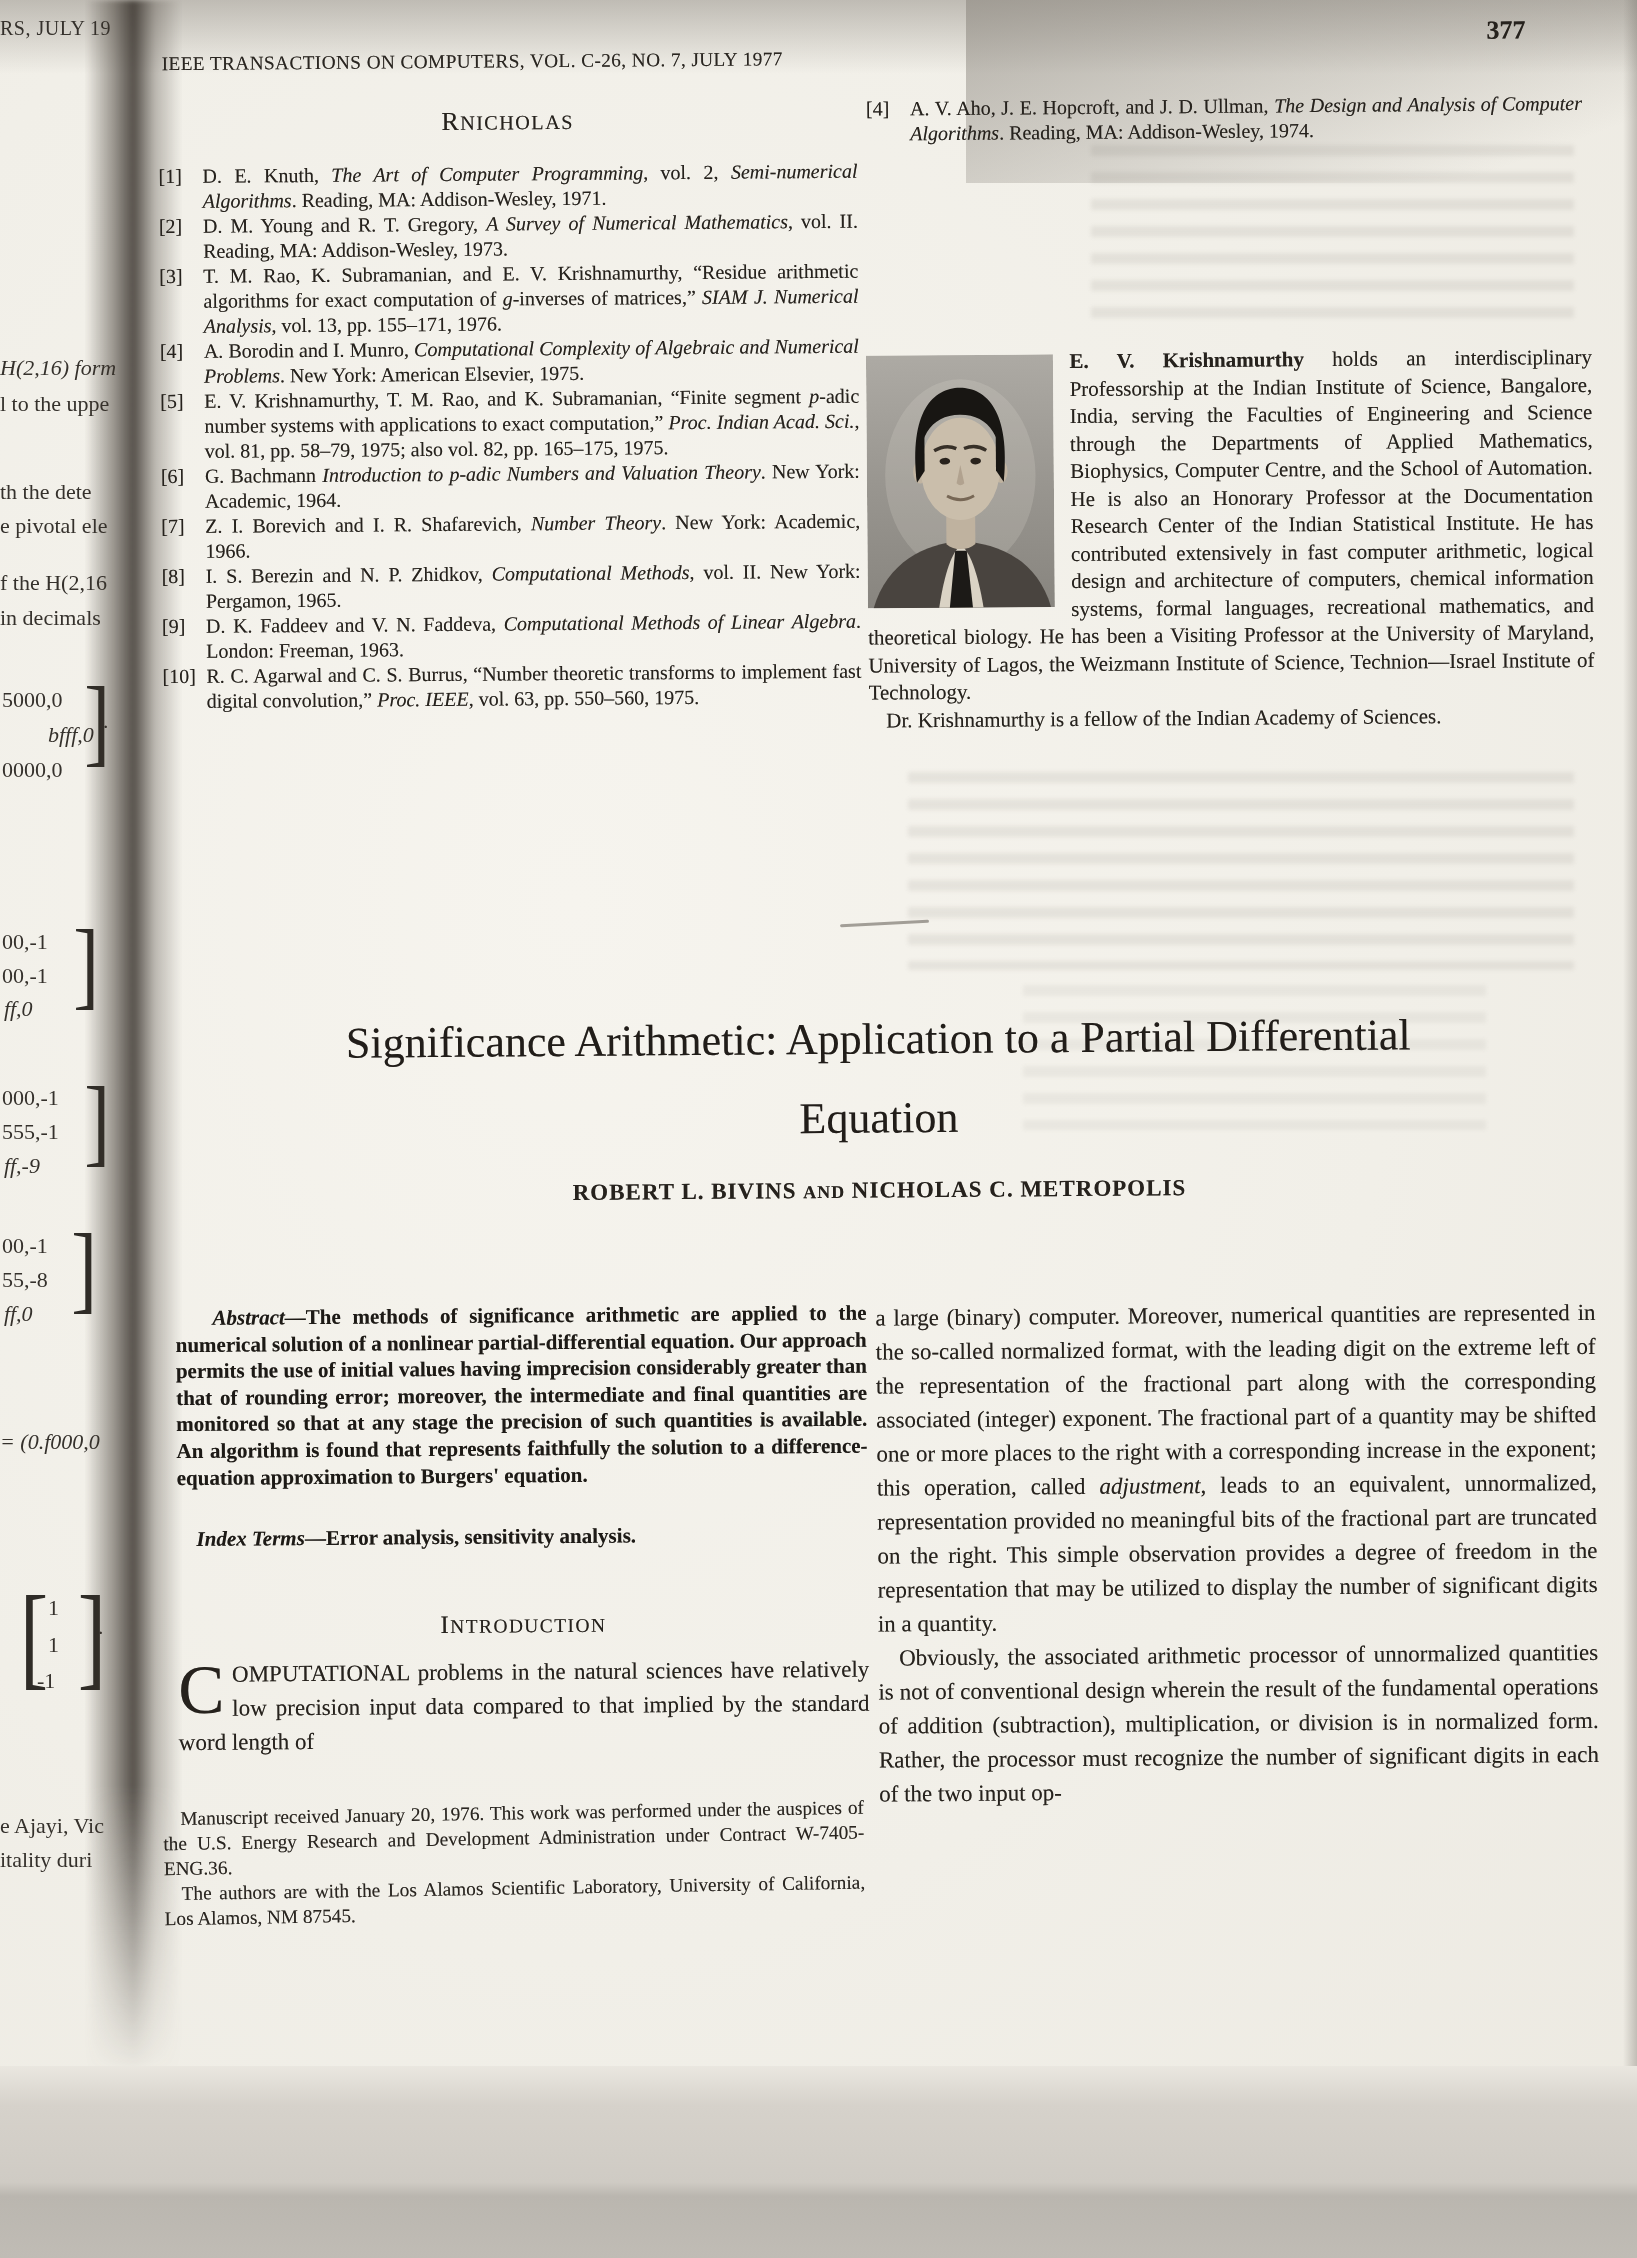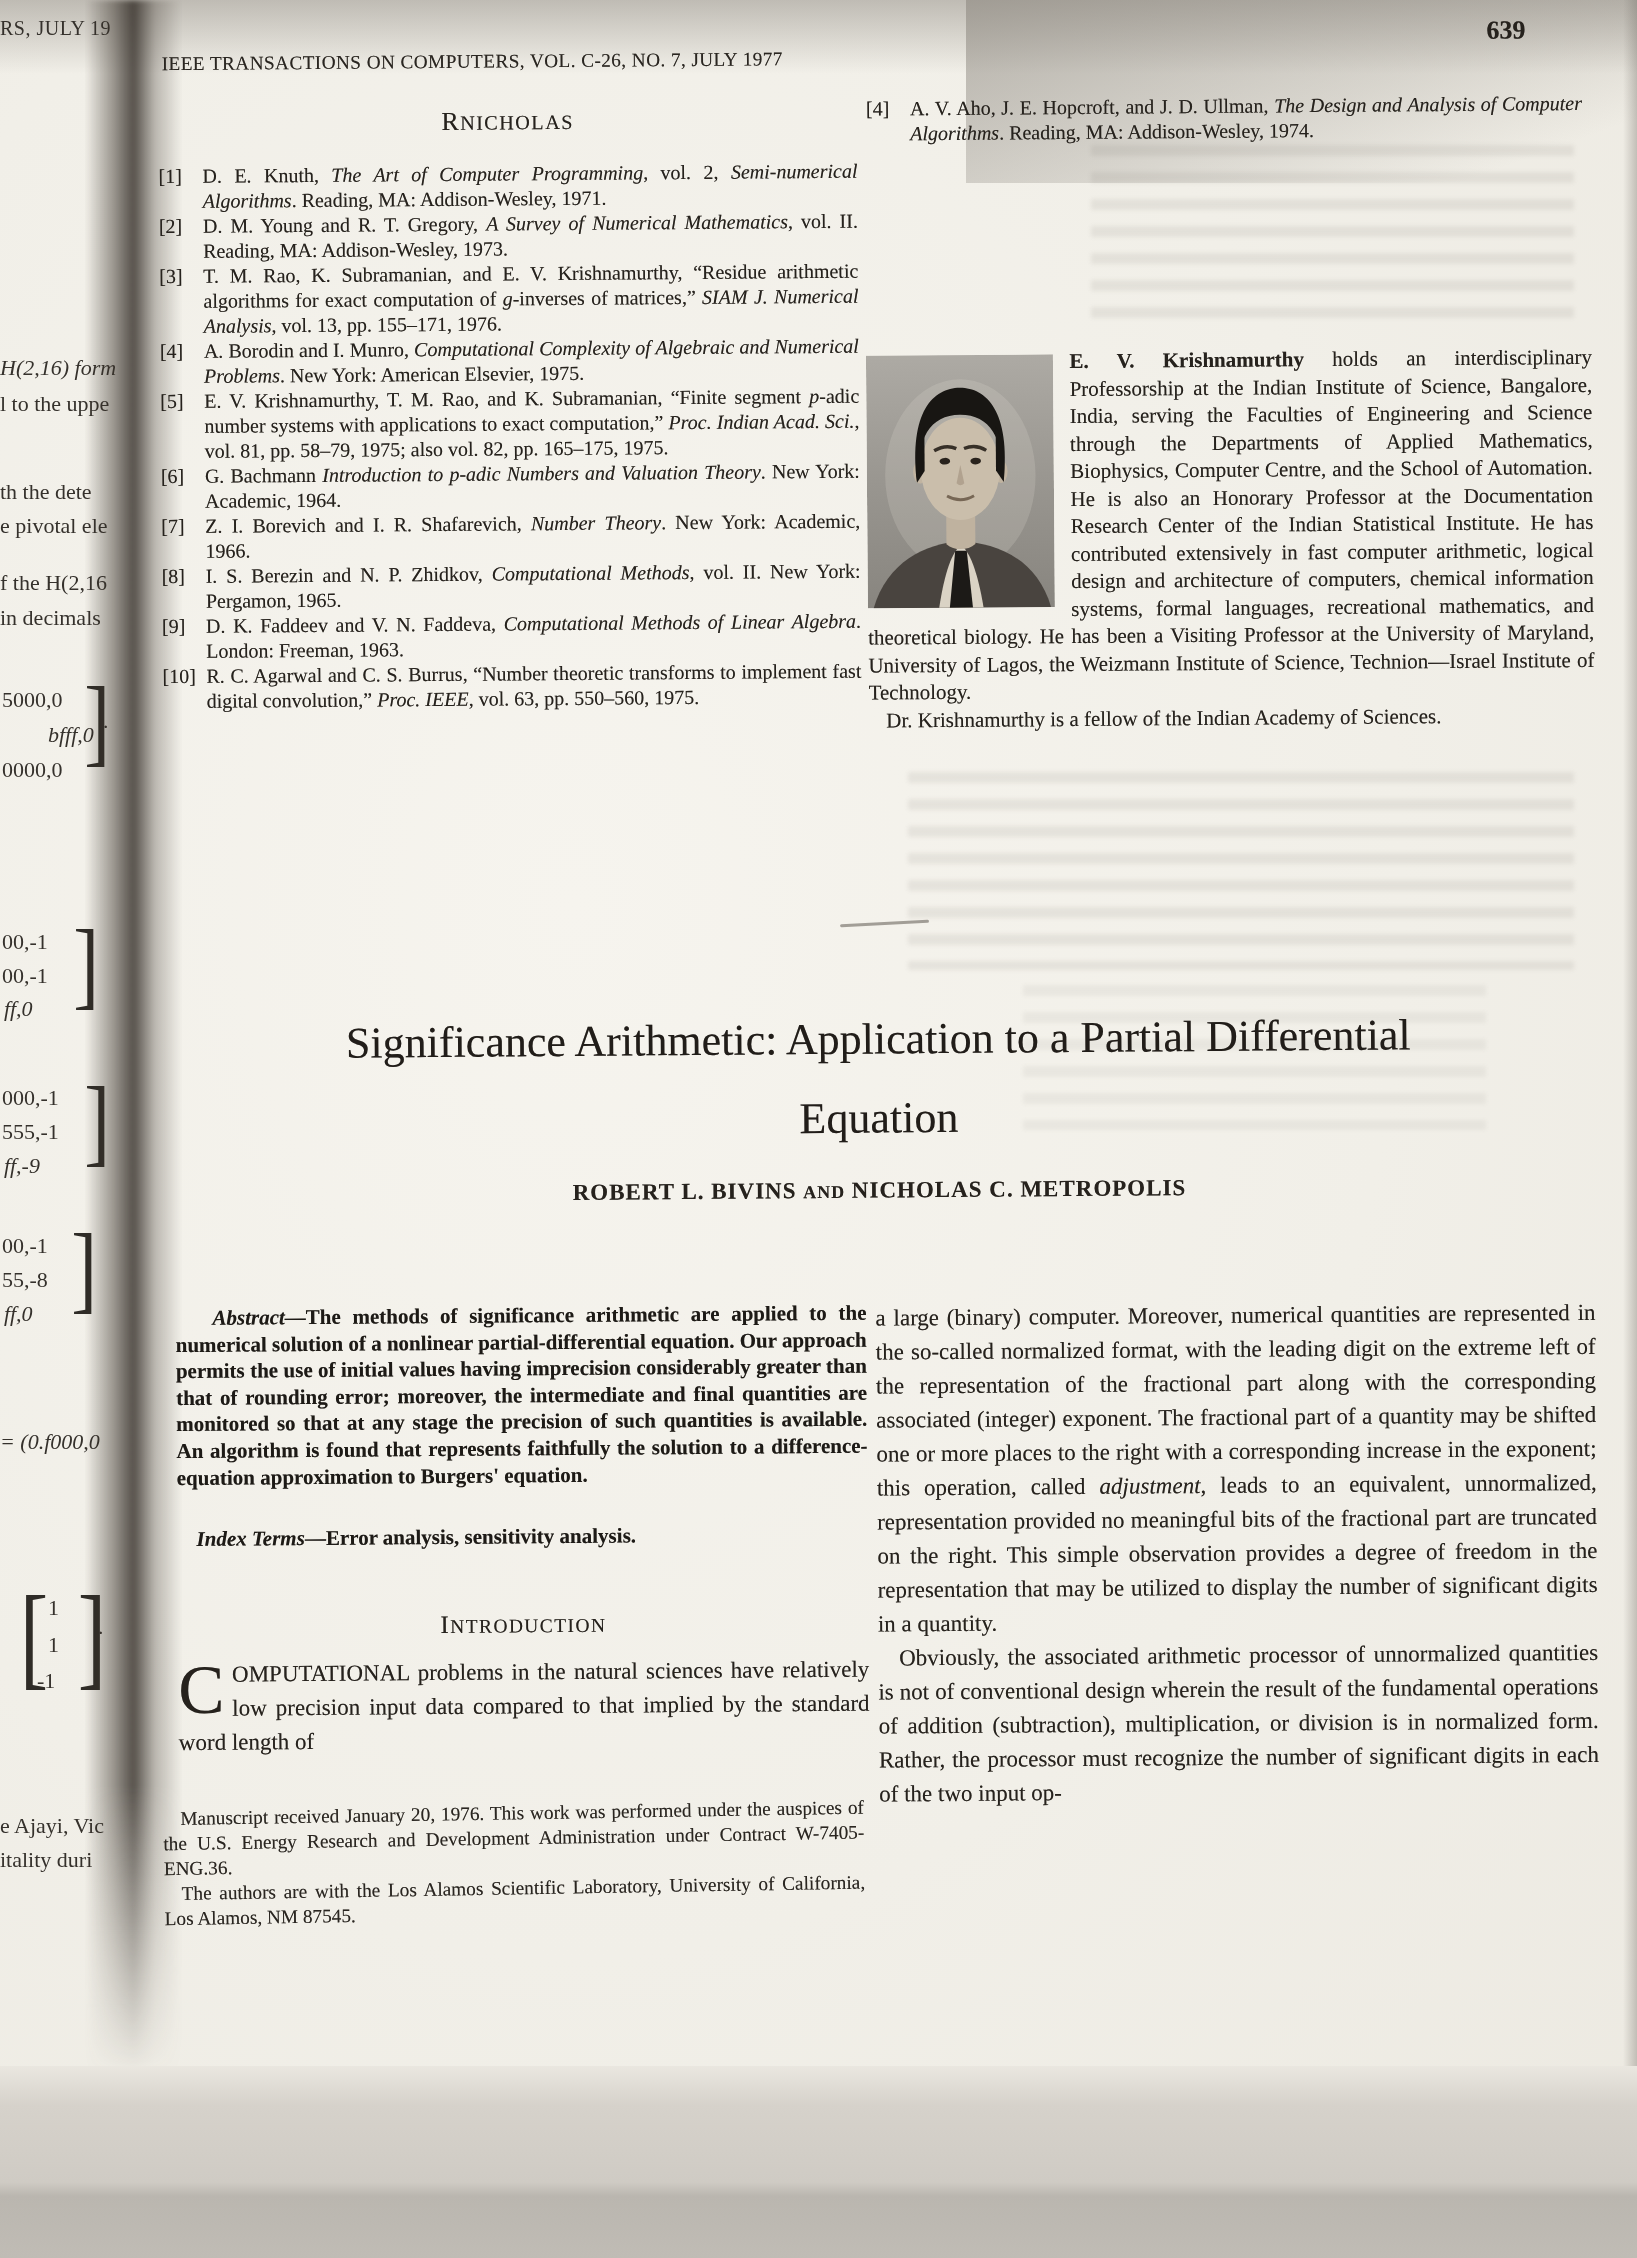--- a/index.html
+++ b/index.html
@@ -116,21 +116,21 @@
   <div class="curl-band"></div>
 
   <div class="ghost" style="left:1091px;top:145px;width:483px;height:174px;"></div>
   <div class="ghost" style="left:908px;top:772px;width:666px;height:198px;"></div>
   <div class="ghost" style="left:1023px;top:985px;width:463px;height:145px;opacity:0.07;"></div>
   <div class="artifact-dash"></div>
 
   <div class="content">
 
     <div class="jheader">IEEE TRANSACTIONS ON COMPUTERS, VOL. C-26, NO. 7, JULY 1977</div>
-    <div class="pagenum">639</div>
+    <div class="pagenum">377</div>
 
     <div class="refs-col">
       <div class="refs-heading"><span>R</span><span class="seg-sm">NICHOLAS</span></div>
       <p class="ref"><span class="ref-num">[1]</span><span><span>D. E. Knuth, </span><span class="seg-i">The Art of Computer Programming</span><span>, vol. 2, </span><span class="seg-i">Semi-numerical Algorithms</span><span>. Reading, MA: Addison-Wesley, 1971.</span></span></p>
       <p class="ref"><span class="ref-num">[2]</span><span><span>D. M. Young and R. T. Gregory, </span><span class="seg-i">A Survey of Numerical Mathematics</span><span>, vol. II. Reading, MA: Addison-Wesley, 1973.</span></span></p>
       <p class="ref"><span class="ref-num">[3]</span><span><span>T. M. Rao, K. Subramanian, and E. V. Krishnamurthy, “Residue arithmetic algorithms for exact computation of </span><span class="seg-i">g</span><span>-inverses of matrices,” </span><span class="seg-i">SIAM J. Numerical Analysis</span><span>, vol. 13, pp. 155–171, 1976.</span></span></p>
       <p class="ref"><span class="ref-num">[4]</span><span><span>A. Borodin and I. Munro, </span><span class="seg-i">Computational Complexity of Algebraic and Numerical Problems</span><span>. New York: American Elsevier, 1975.</span></span></p>
       <p class="ref"><span class="ref-num">[5]</span><span><span>E. V. Krishnamurthy, T. M. Rao, and K. Subramanian, “Finite segment </span><span class="seg-i">p</span><span>-adic number systems with applications to exact computation,” </span><span class="seg-i">Proc. Indian Acad. Sci.</span><span>, vol. 81, pp. 58–79, 1975; also vol. 82, pp. 165–175, 1975.</span></span></p>
       <p class="ref"><span class="ref-num">[6]</span><span><span>G. Bachmann </span><span class="seg-i">Introduction to p-adic Numbers and Valuation Theory</span><span>. New York: Academic, 1964.</span></span></p>
       <p class="ref"><span class="ref-num">[7]</span><span><span>Z. I. Borevich and I. R. Shafarevich, </span><span class="seg-i">Number Theory</span><span>. New York: Academic, 1966.</span></span></p>

